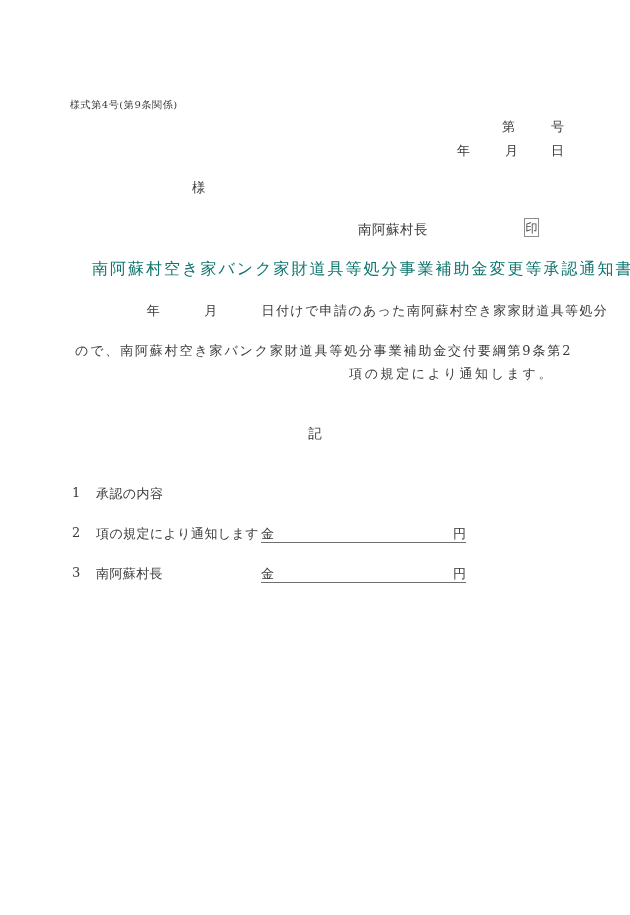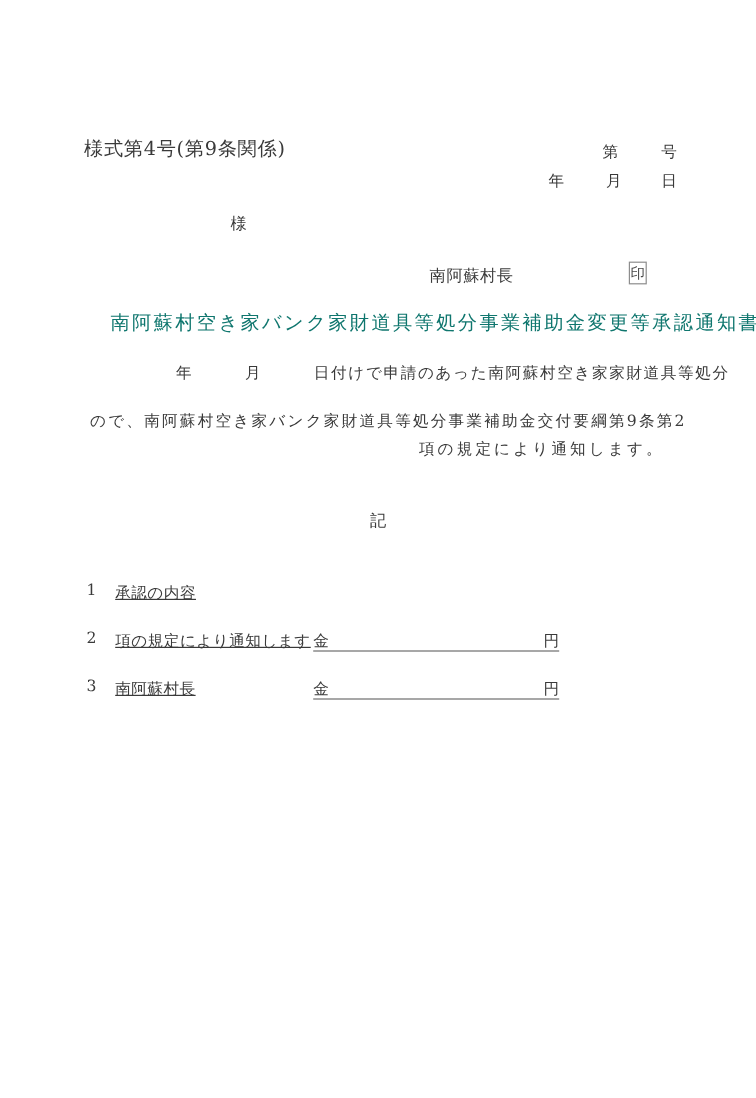--- a/index.html
+++ b/index.html
@@ -25,22 +25,22 @@
   
   .t {
     position: absolute;
     white-space: pre;
     line-height: 1;
   }
 
   
   .form-no {
     left: 70px;
-    top: 116px;
-    font-size: 16px;
+    top: 100px;
+    font-size: 10px;
     letter-spacing: 0.6px;
   }
 
   
   .doc-meta {
     position: absolute;
     left: 440px;
     top: 118px;
     width: 140px;
     font-size: 13px;
@@ -150,21 +150,20 @@
   .item .num {
     position: absolute;
     left: 0;
     top: 0;
   }
   .item .label {
     position: absolute;
     left: 24px;
     top: 0;
     letter-spacing: 0.4px;
-    text-decoration: underline;
   }
   .amount-field {
     position: absolute;
     left: 189px;
     top: 0;
     width: 205px;
     border-bottom: 1px solid #6e6e6e;
     height: 17px;
   }
   .amount-field .yen-pre {

